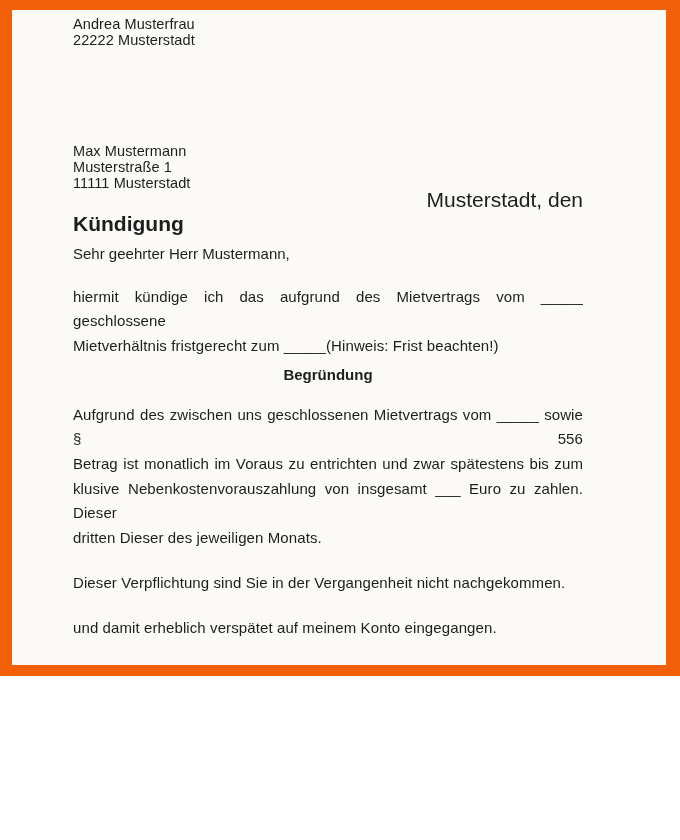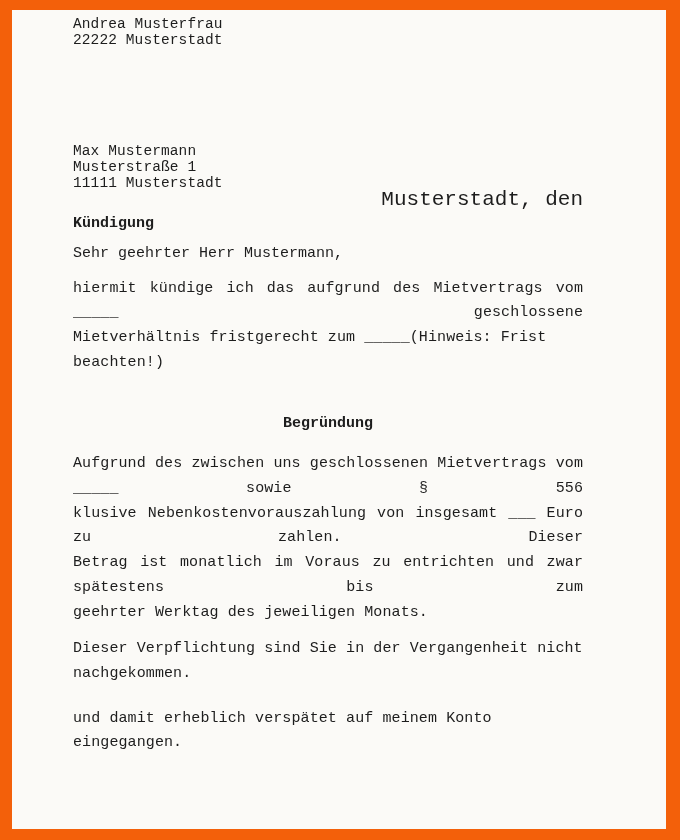--- a/index.html
+++ b/index.html
@@ -9,71 +9,70 @@
   }
   * { box-sizing: border-box; }
   html, body { margin: 0; padding: 0; }
   body {
     width: 680px; height: 840px;
     background: #fff;
     font-family: "Liberation Sans", "DejaVu Sans", sans-serif;
     color: var(--ink);
   }
   .page {
-    width: 680px; height: 840px;
+    width: 680px; height: 676px;
     border-style: solid;
     border-color: var(--frame);
     border-width: 10px 14px 11px 12px;
     background: var(--paper);
     overflow: hidden;
     position: relative;
-    font-family: Liberation Mono, monospace;
   }
   .content {
     padding: 7px 83px 0 61px;
     width: 100%;
   }
   .addr {
     font-size: 14.5px;
     line-height: 15.7px;
     letter-spacing: 0.1px;
   }
   .addr-recipient { margin-top: 96px; }
   .dateline {
     font-size: 21px;
     line-height: 16px;
     text-align: right;
   }
   .subject {
     margin-top: 7px;
-    font-size: 15px;
+    font-size: 21px;
     line-height: 17px;
     font-weight: bold;
   }
   .salutation {
     margin-top: 14px;
     font-size: 15px;
     line-height: 16px;
   }
   .para {
     font-size: 15px;
     line-height: 24.7px;
     letter-spacing: 0.1px;
   }
   .para .jline {
     text-align: justify;
     text-align-last: justify;
   }
   .para .pline { text-align: left; }
-  .m-intro   { margin-top: 15px; }
+  .m-intro   { margin-top: 23px; }
   .m-reason  { margin-top: 20px; }
-  .m-oblig   { margin-top: 12px; }
+  .m-oblig   { margin-top: 20px; }
   .m-late    { margin-top: 20px; }
   .heading {
-    margin-top: 40px;
+    margin-top: 7px;
     font-size: 15px;
     line-height: 17px;
     font-weight: bold;
     text-align: center;
   }
 </style>
 </head>
 <body>
 
 <div class="page">
@@ -98,23 +97,23 @@
 
     <div class="para m-intro">
       <div class="jline">hiermit kündige ich das aufgrund des Mietvertrags vom _____ geschlossene</div>
       <div class="pline">Mietverhältnis fristgerecht zum _____(Hinweis: Frist beachten!)</div>
     </div>
 
     <div class="heading">Begründung</div>
 
     <div class="para m-reason">
       <div class="jline">Aufgrund des zwischen uns geschlossenen Mietvertrags vom _____ sowie § 556</div>
+      <div class="jline">Betrag ist monatlich im Voraus zu entrichten und zwar spätestens bis zum</div>
       <div class="jline">klusive Nebenkostenvorauszahlung von insgesamt ___ Euro zu zahlen. Dieser</div>
-      <div class="jline">Betrag ist monatlich im Voraus zu entrichten und zwar spätestens bis zum</div>
-      <div class="pline">geehrter Werktag des jeweiligen Monats.</div>
+      <div class="pline">dritten Dieser des jeweiligen Monats.</div>
     </div>
 
     <div class="para m-oblig">
       <div class="pline">Dieser Verpflichtung sind Sie in der Vergangenheit nicht nachgekommen.</div>
     </div>
 
     <div class="para m-late">
       <div class="pline">und damit erheblich verspätet auf meinem Konto eingegangen.</div>
 
     </div>

